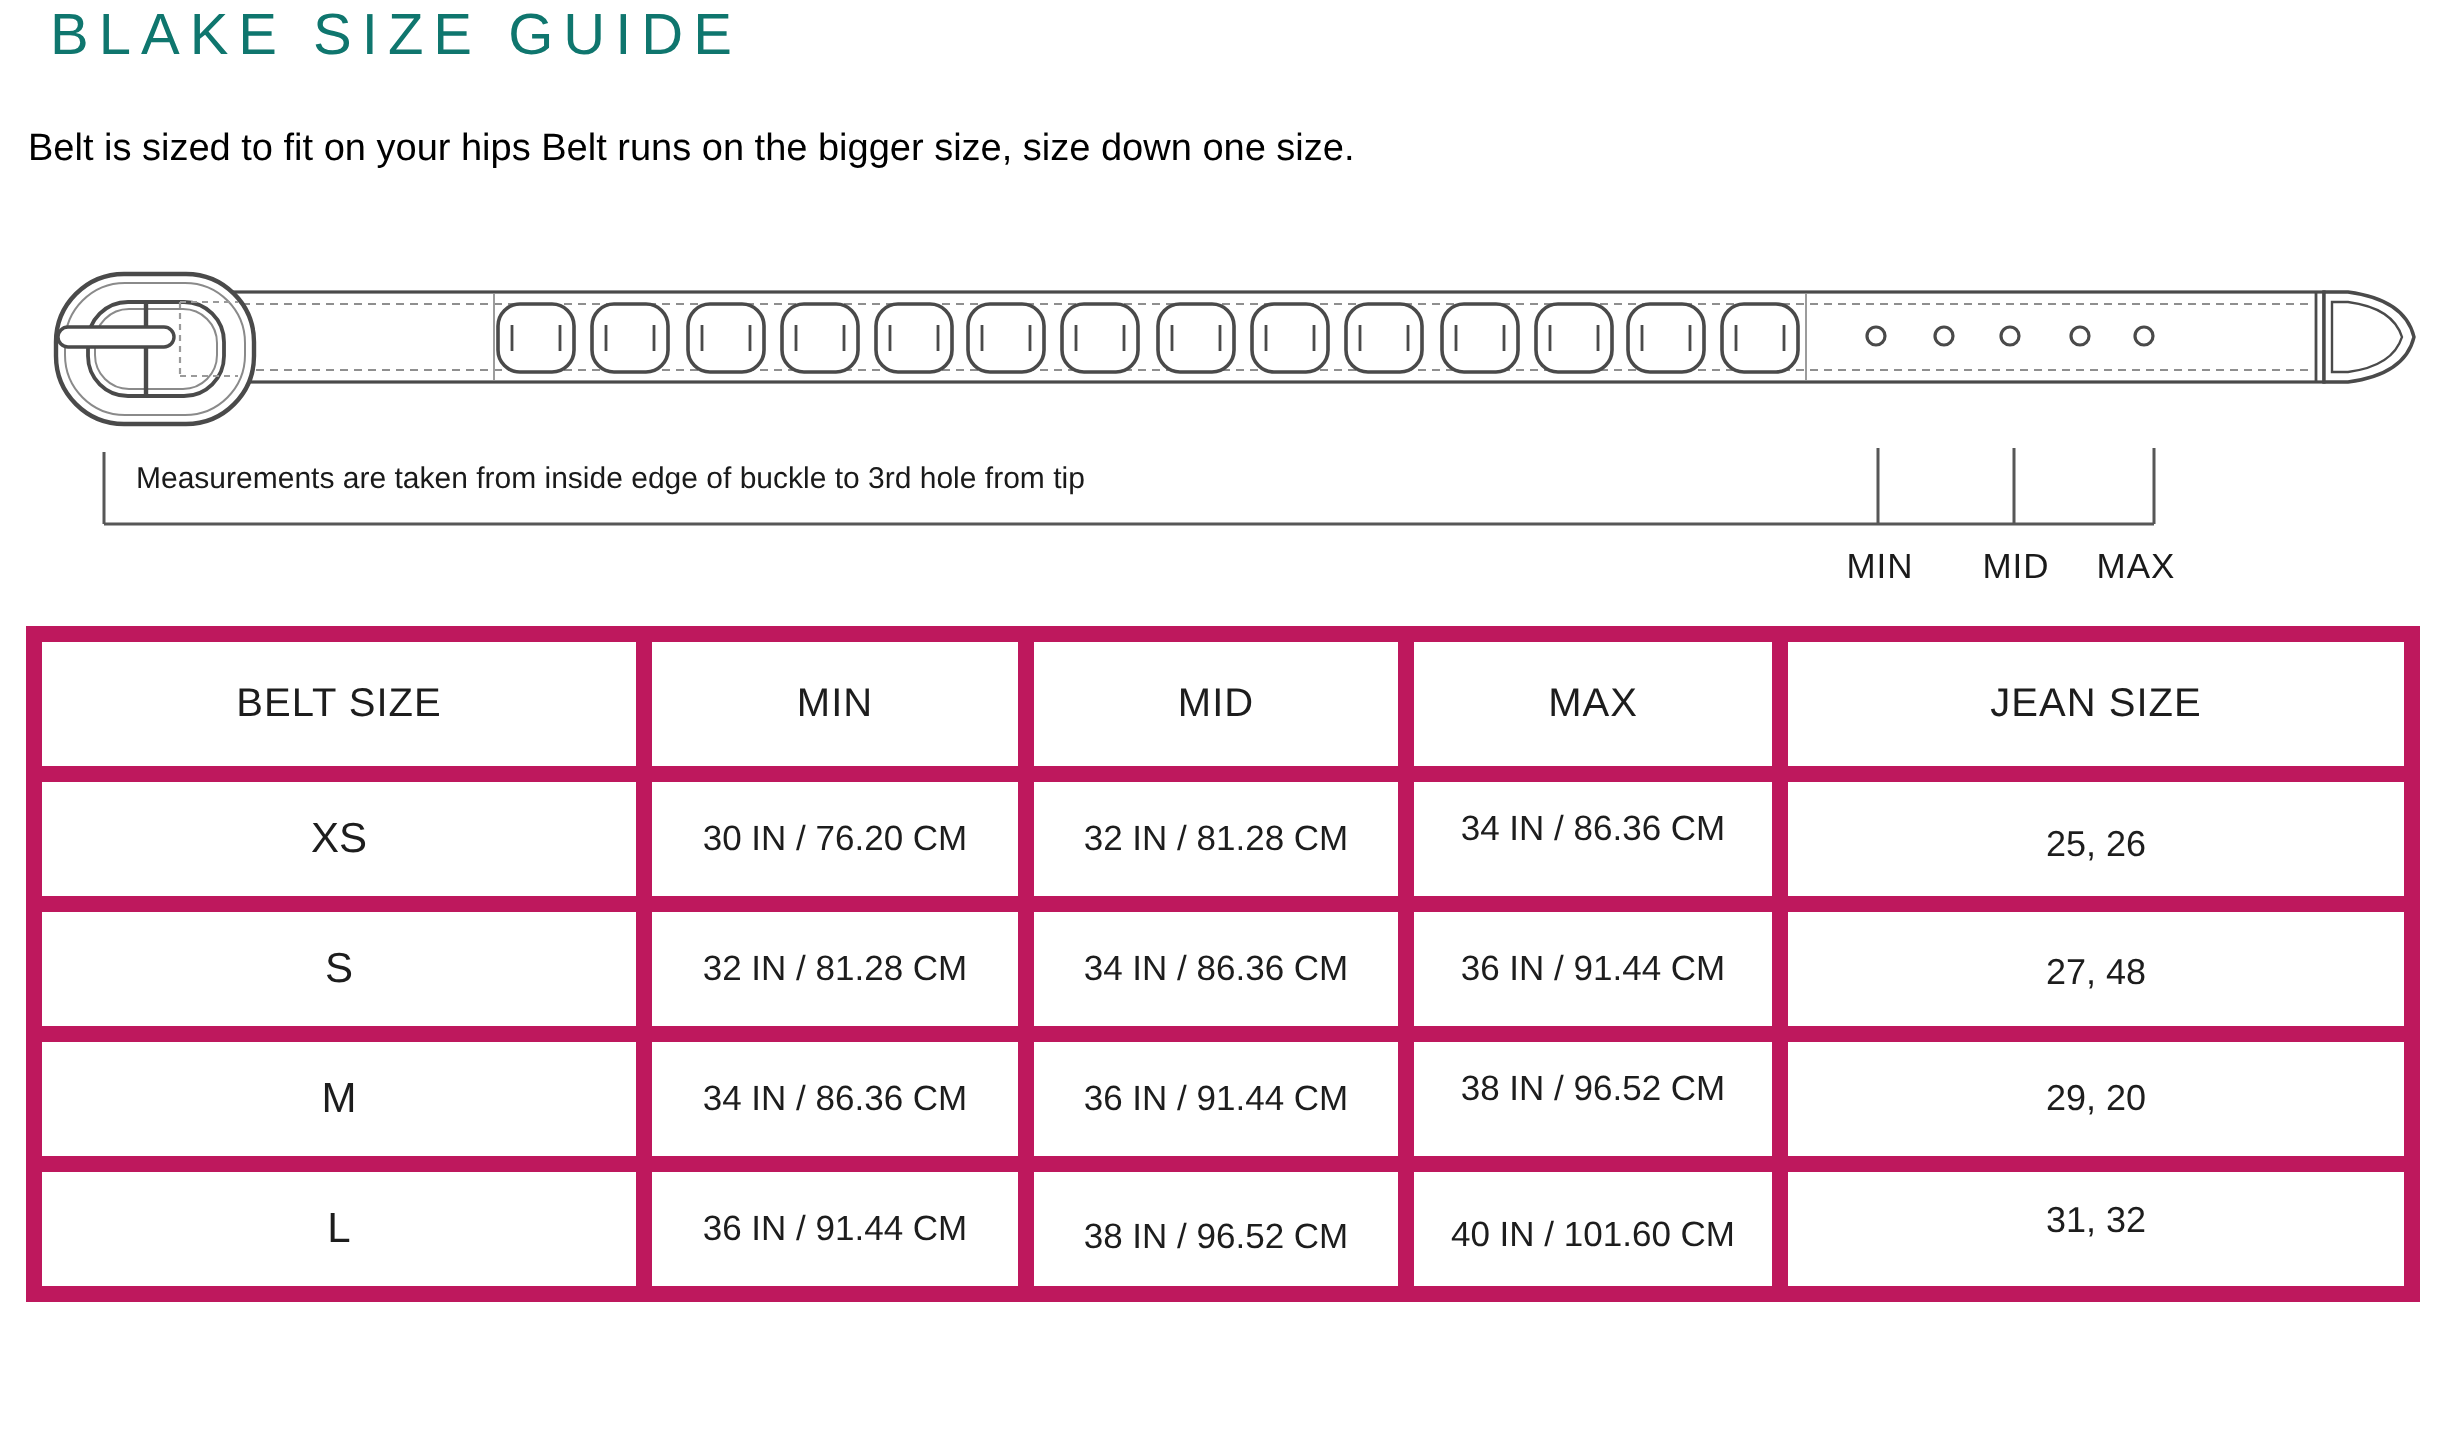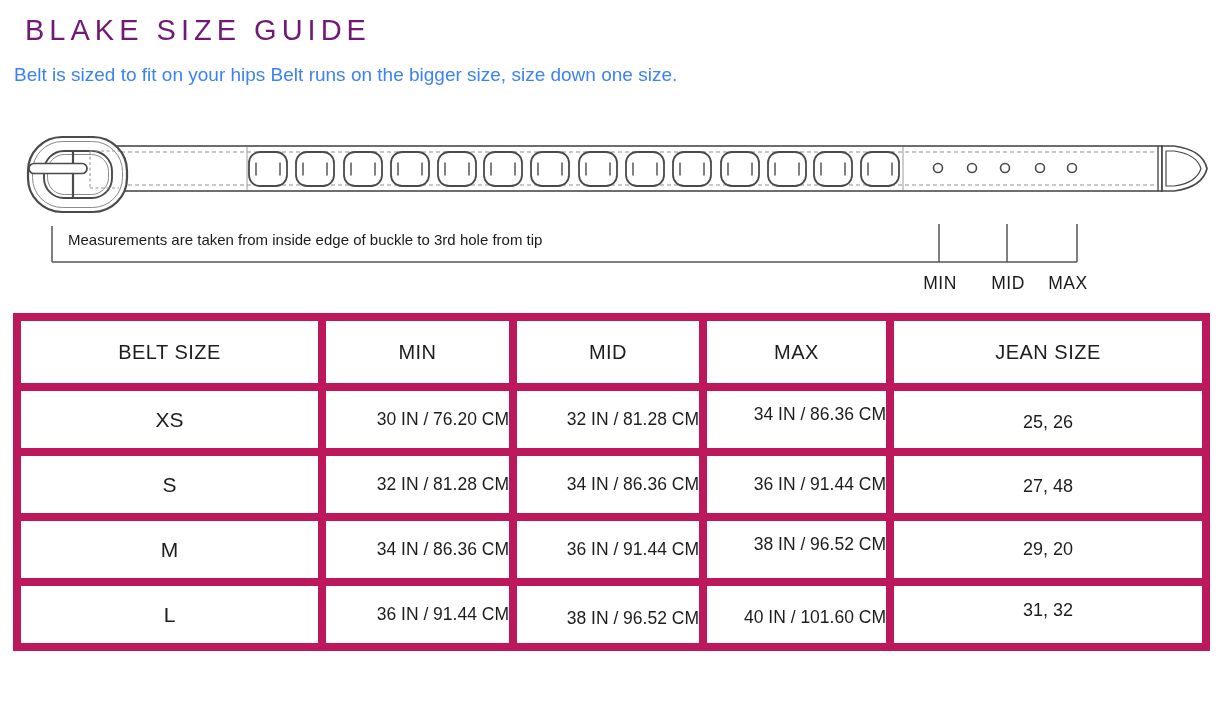--- a/index.html
+++ b/index.html
@@ -12,36 +12,36 @@
     position: relative;
     width: 1226px;
     height: 716px;
     background: #ffffff;
     overflow: hidden;
     color: #1e1e1e;
   }
   .page-title {
     position: absolute;
     left: 25px;
-    top: 14px;
+    top: 2px;
     margin: 0;
     font-size: 29px;
     font-weight: 400;
     letter-spacing: 5px;
-    color: #701a75;
+    color: #0f766e;
     white-space: nowrap;
   }
   .page-subtitle {
     position: absolute;
     left: 14px;
     top: 64px;
     margin: 0;
     font-size: 19px;
     font-weight: 400;
-    color: #3b82f6;
+    color: #000000;
     white-space: nowrap;
   }
   .illustration {
     position: absolute;
     left: 0;
     top: 0;
     width: 1062px;
     height: 300px;
   }
   .illustration svg {
@@ -83,21 +83,21 @@
     border: 8px solid #be185d;
     text-align: center;
     vertical-align: middle;
     padding: 0;
     font-weight: 400;
   }
   .size-table thead tr { height: 70px; }
   .size-table tbody tr { height: 65px; }
   .size-table th { font-size: 20px; letter-spacing: 0.5px; }
   td.size-cell { font-size: 21px; }
-  td.val-cell  { font-size: 17.5px; text-align: right; }
+  td.val-cell  { font-size: 17.5px; }
   td.jean-cell { font-size: 18px; margin-top: 44px; }
   .size-table td span { position: relative; display: inline-block; }
   
   tr.row-xs td.c-max span { top: -5px; }
   tr.row-xs td.c-jean span { top: 3px; }
   tr.row-s  td.c-jean span { top: 2px; }
   tr.row-m  td.c-max span { top: -5px; }
   tr.row-l  td.c-mid span { top: 4px; }
   tr.row-l  td.c-max span { top: 3px; }
   tr.row-l  td.c-jean span { top: -4px; }

